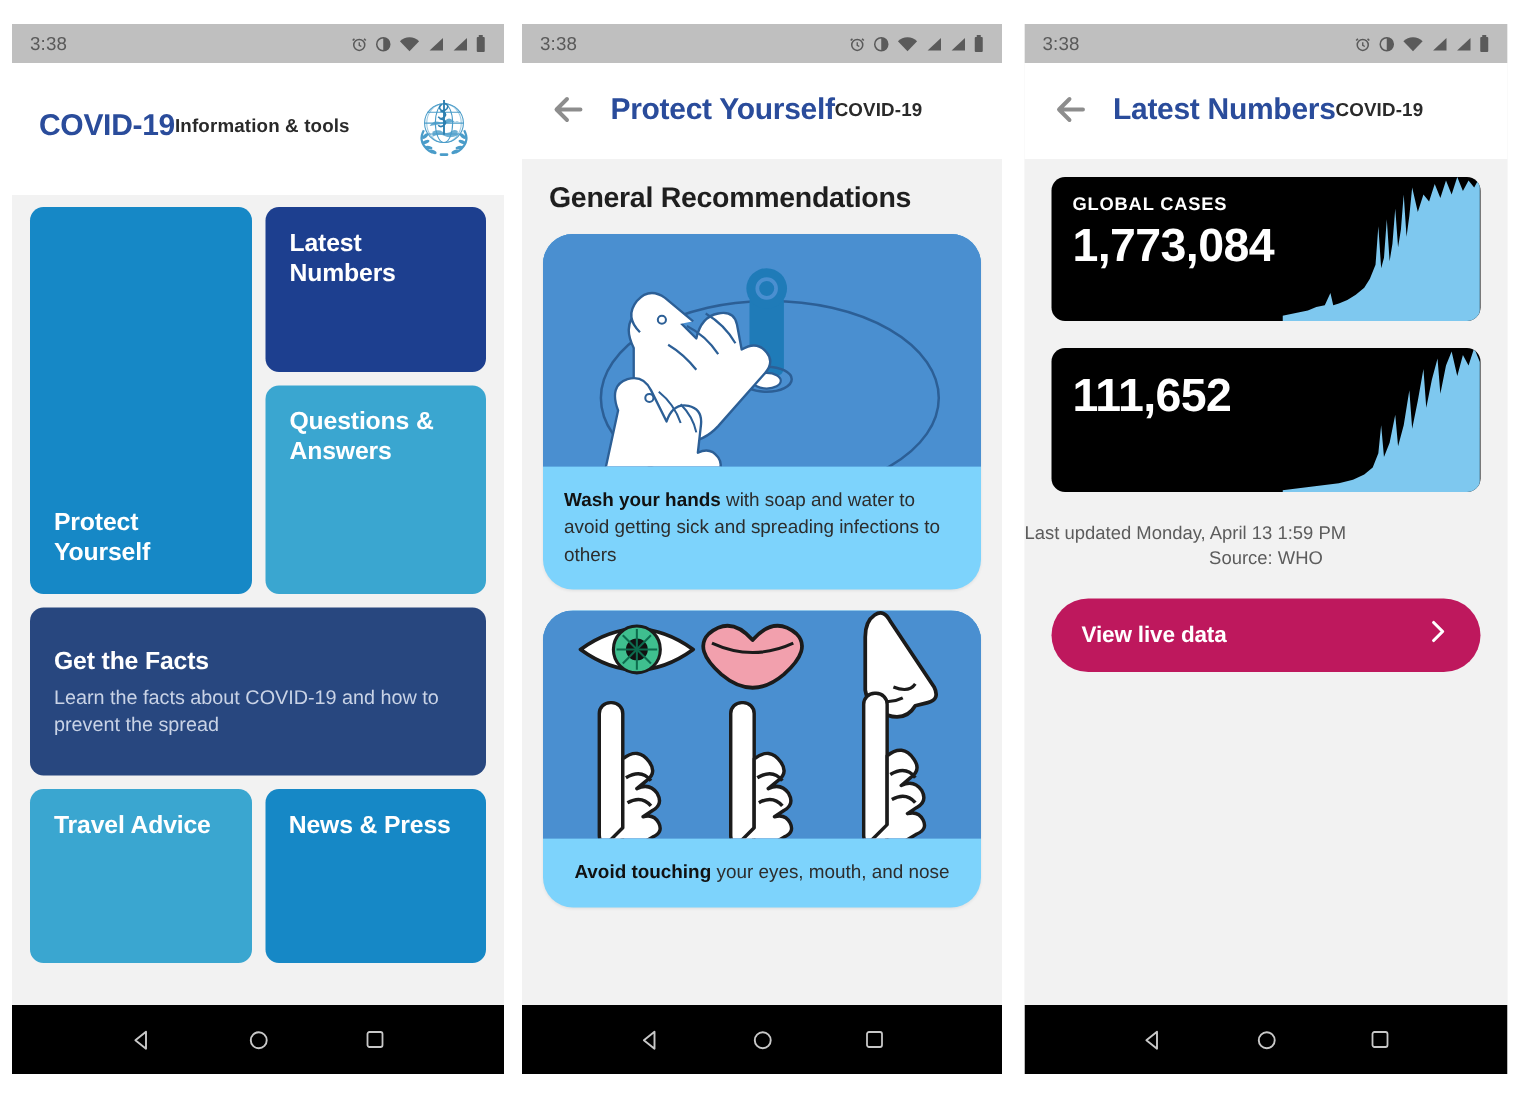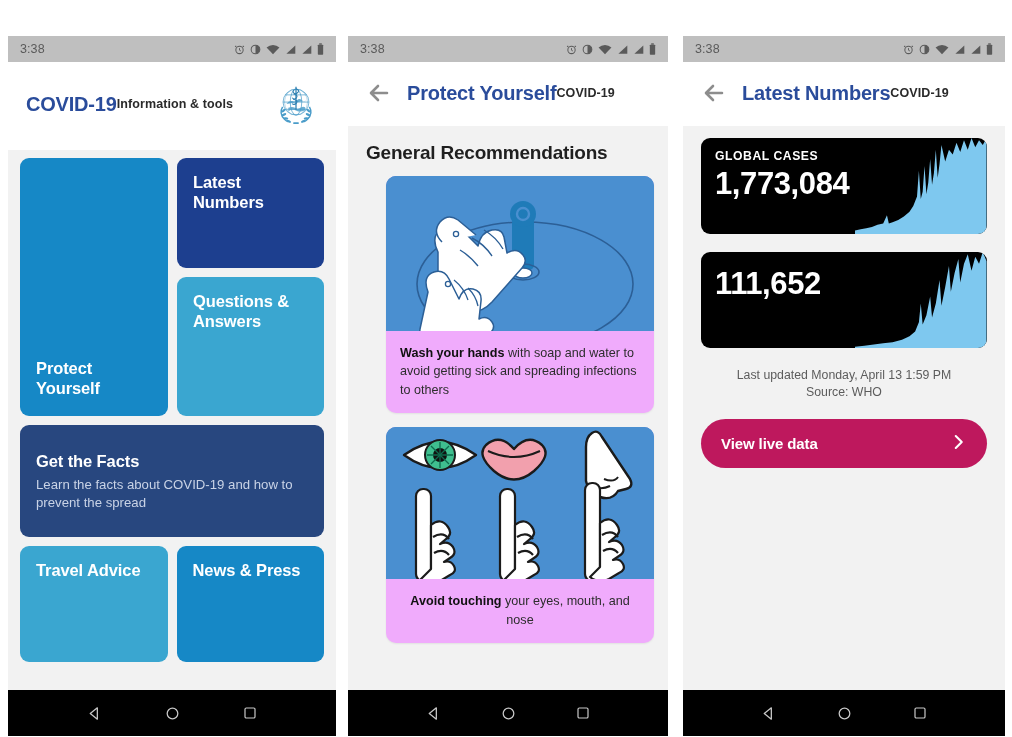--- a/index.html
+++ b/index.html
@@ -14,21 +14,21 @@
   }
   .stage {
     position: relative;
     width: 1012px; height: 737px;
     background: #ffffff;
   }
 
   
   .phone {
     position: absolute;
-    top: 36px;
+    top: 16px;
     width: 330px;
     height: 700px;
     background: #f2f2f2;
     overflow: hidden;
     display: flex;
     flex-direction: column;
   }
   #phone1 { left: 8px;   width: 328px; }
   #phone2 { left: 348px; width: 320px; }
   #phone3 { left: 683px; width: 322px; }
@@ -141,26 +141,25 @@
   
   .section-title {
     font-size: 19px;
     font-weight: bold;
     color: #1f1f1f;
     padding: 16px 18px 4px 18px;
     letter-spacing: -0.2px;
   }
   .rec-list { padding: 8px 14px 0 14px; }
   .rec-card {
-    background: #f0abfc;
-    border-radius: 10px;
+    background: #7dd3fc;
+    border-radius: 20px;
     overflow: hidden;
     margin-bottom: 14px;
     box-shadow: 0 1px 2px rgba(0,0,0,0.07);
-    margin-left: 24px;
   }
   .rec-illustration {
     background: #4a8fd0;
     height: 155px;
     position: relative;
     overflow: hidden;
   }
   .rec-illustration.short { height: 152px; }
   .rec-illustration svg { display: block; width: 100%; height: 100%; }
   .rec-caption {
@@ -200,21 +199,20 @@
   .stat-value {
     position: relative;
     color: #ffffff;
     font-size: 31px;
     font-weight: bold;
     letter-spacing: -0.4px;
     line-height: 1.15;
     margin-top: 3px;
   }
   .updated {
-    text-align: center;
     font-size: 12.3px;
     color: #5c5c5c;
     margin-top: 10px;
     line-height: 1.55;
   }
   .source { text-align: center; font-size: 12.3px; color: #5c5c5c; }
   .live-btn {
     margin: 20px 18px 0 18px;
     background: #be185d;
     border-radius: 26px;

